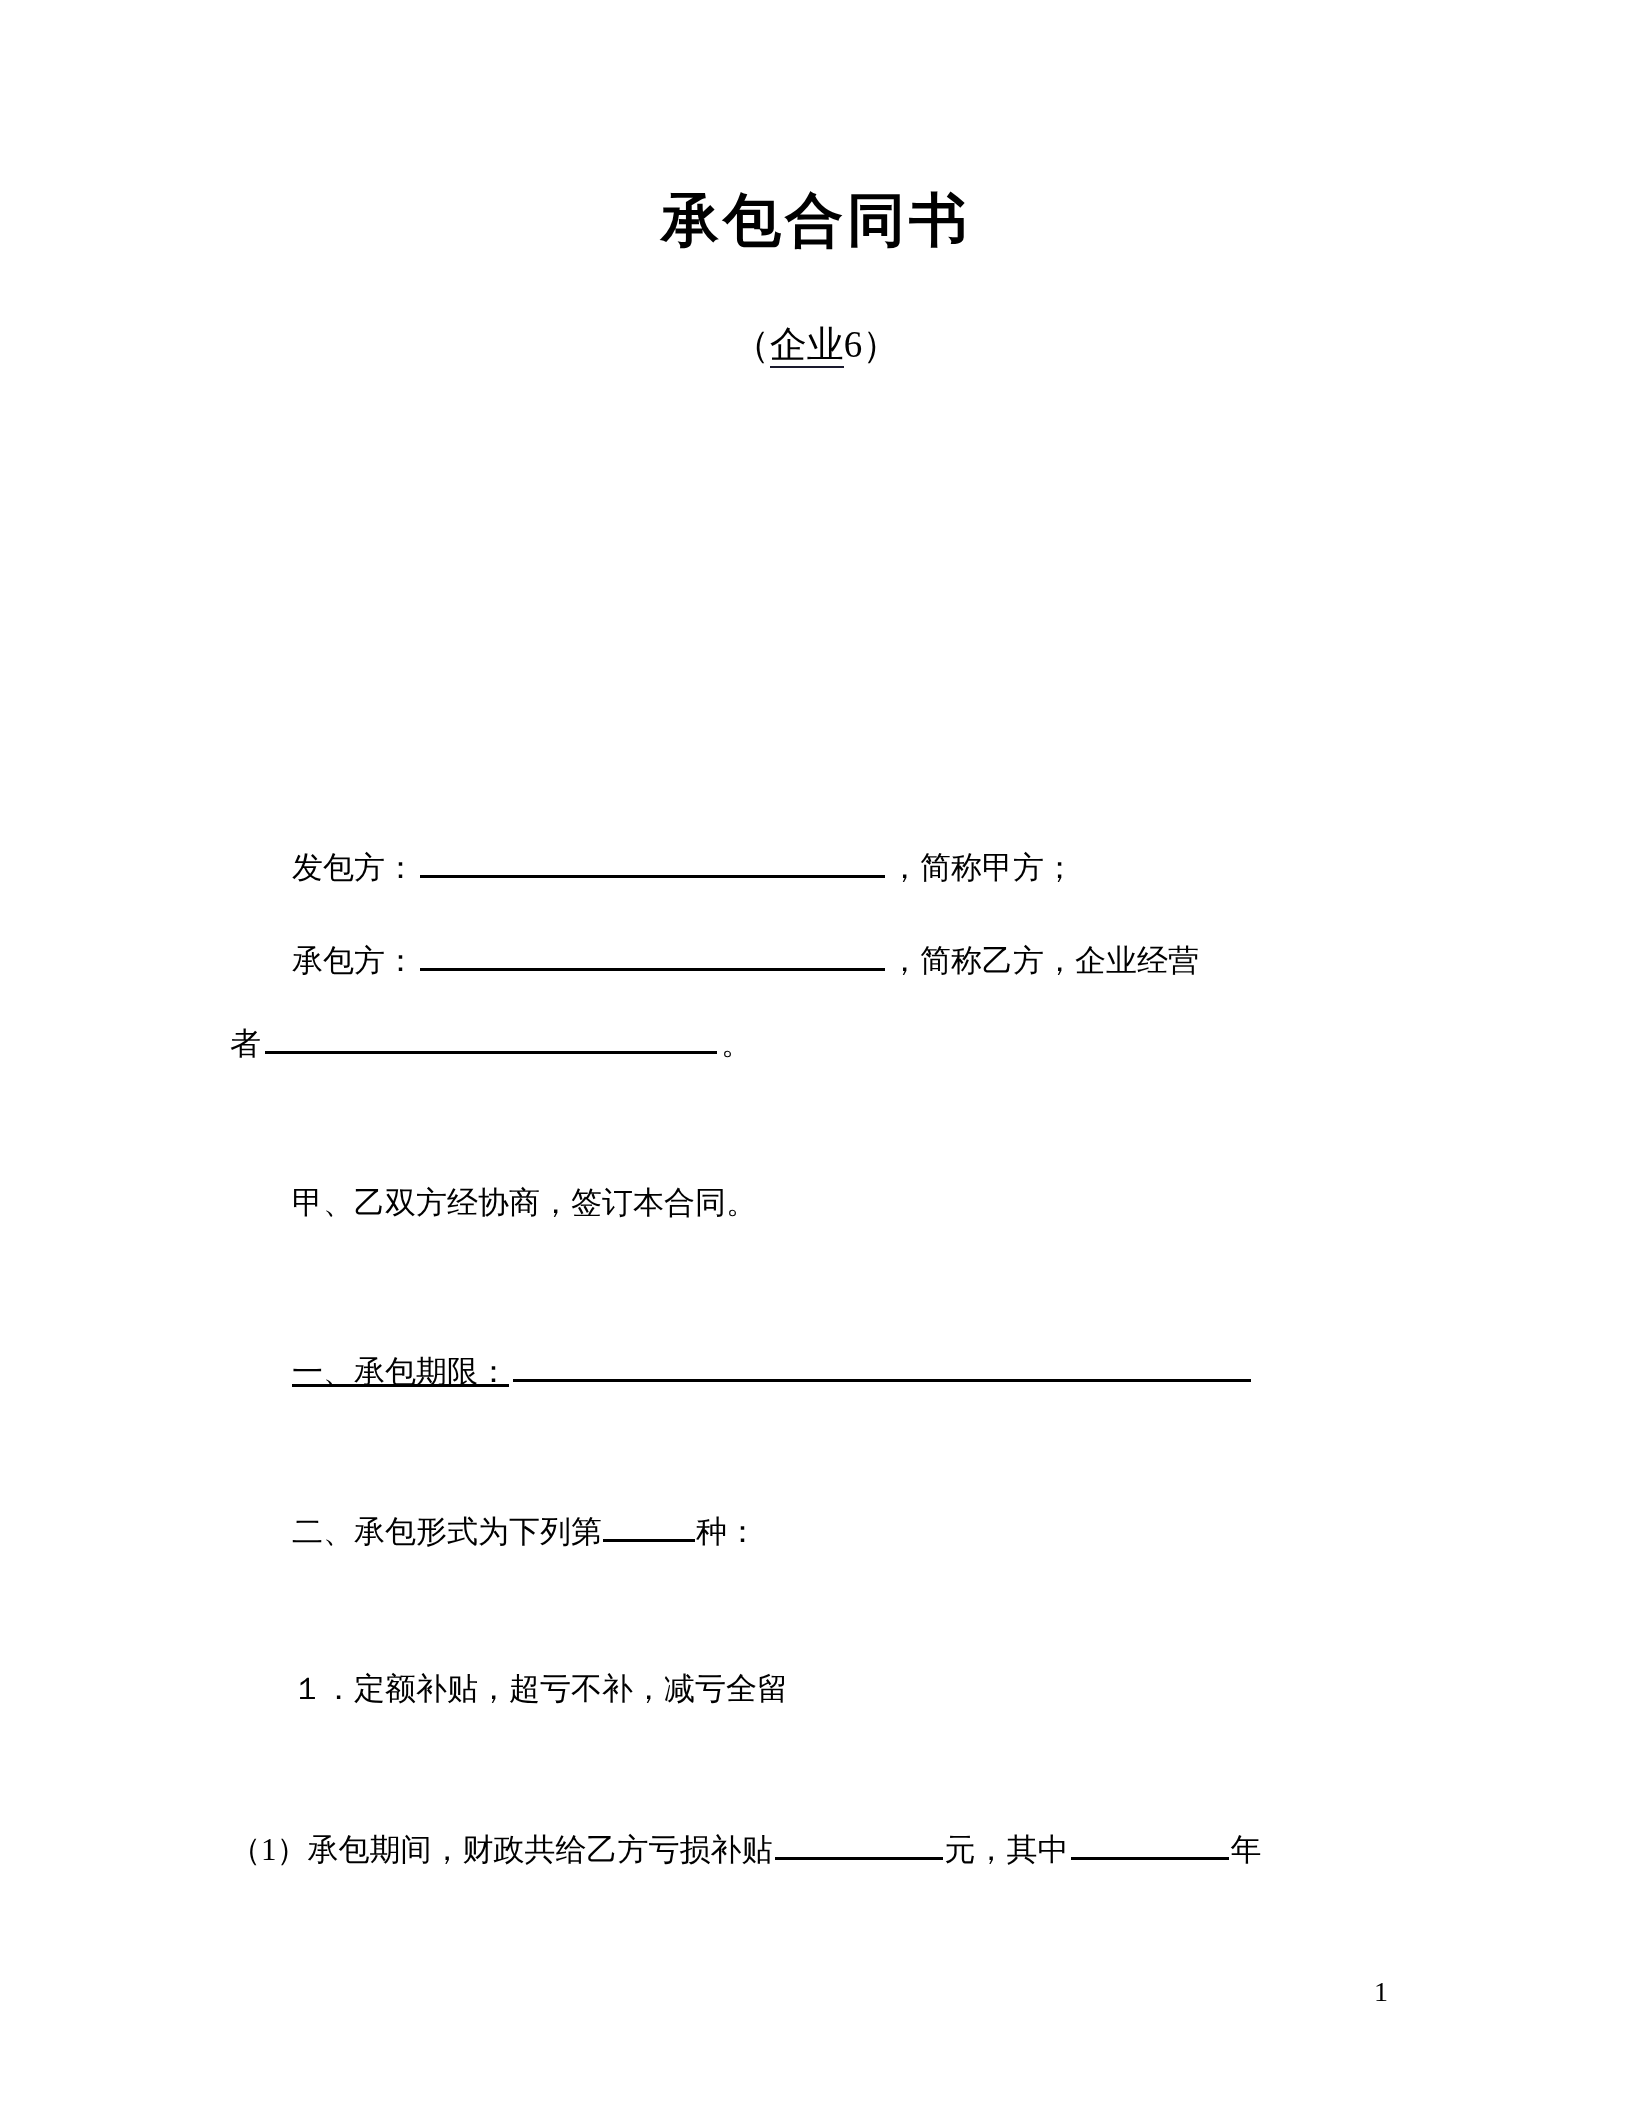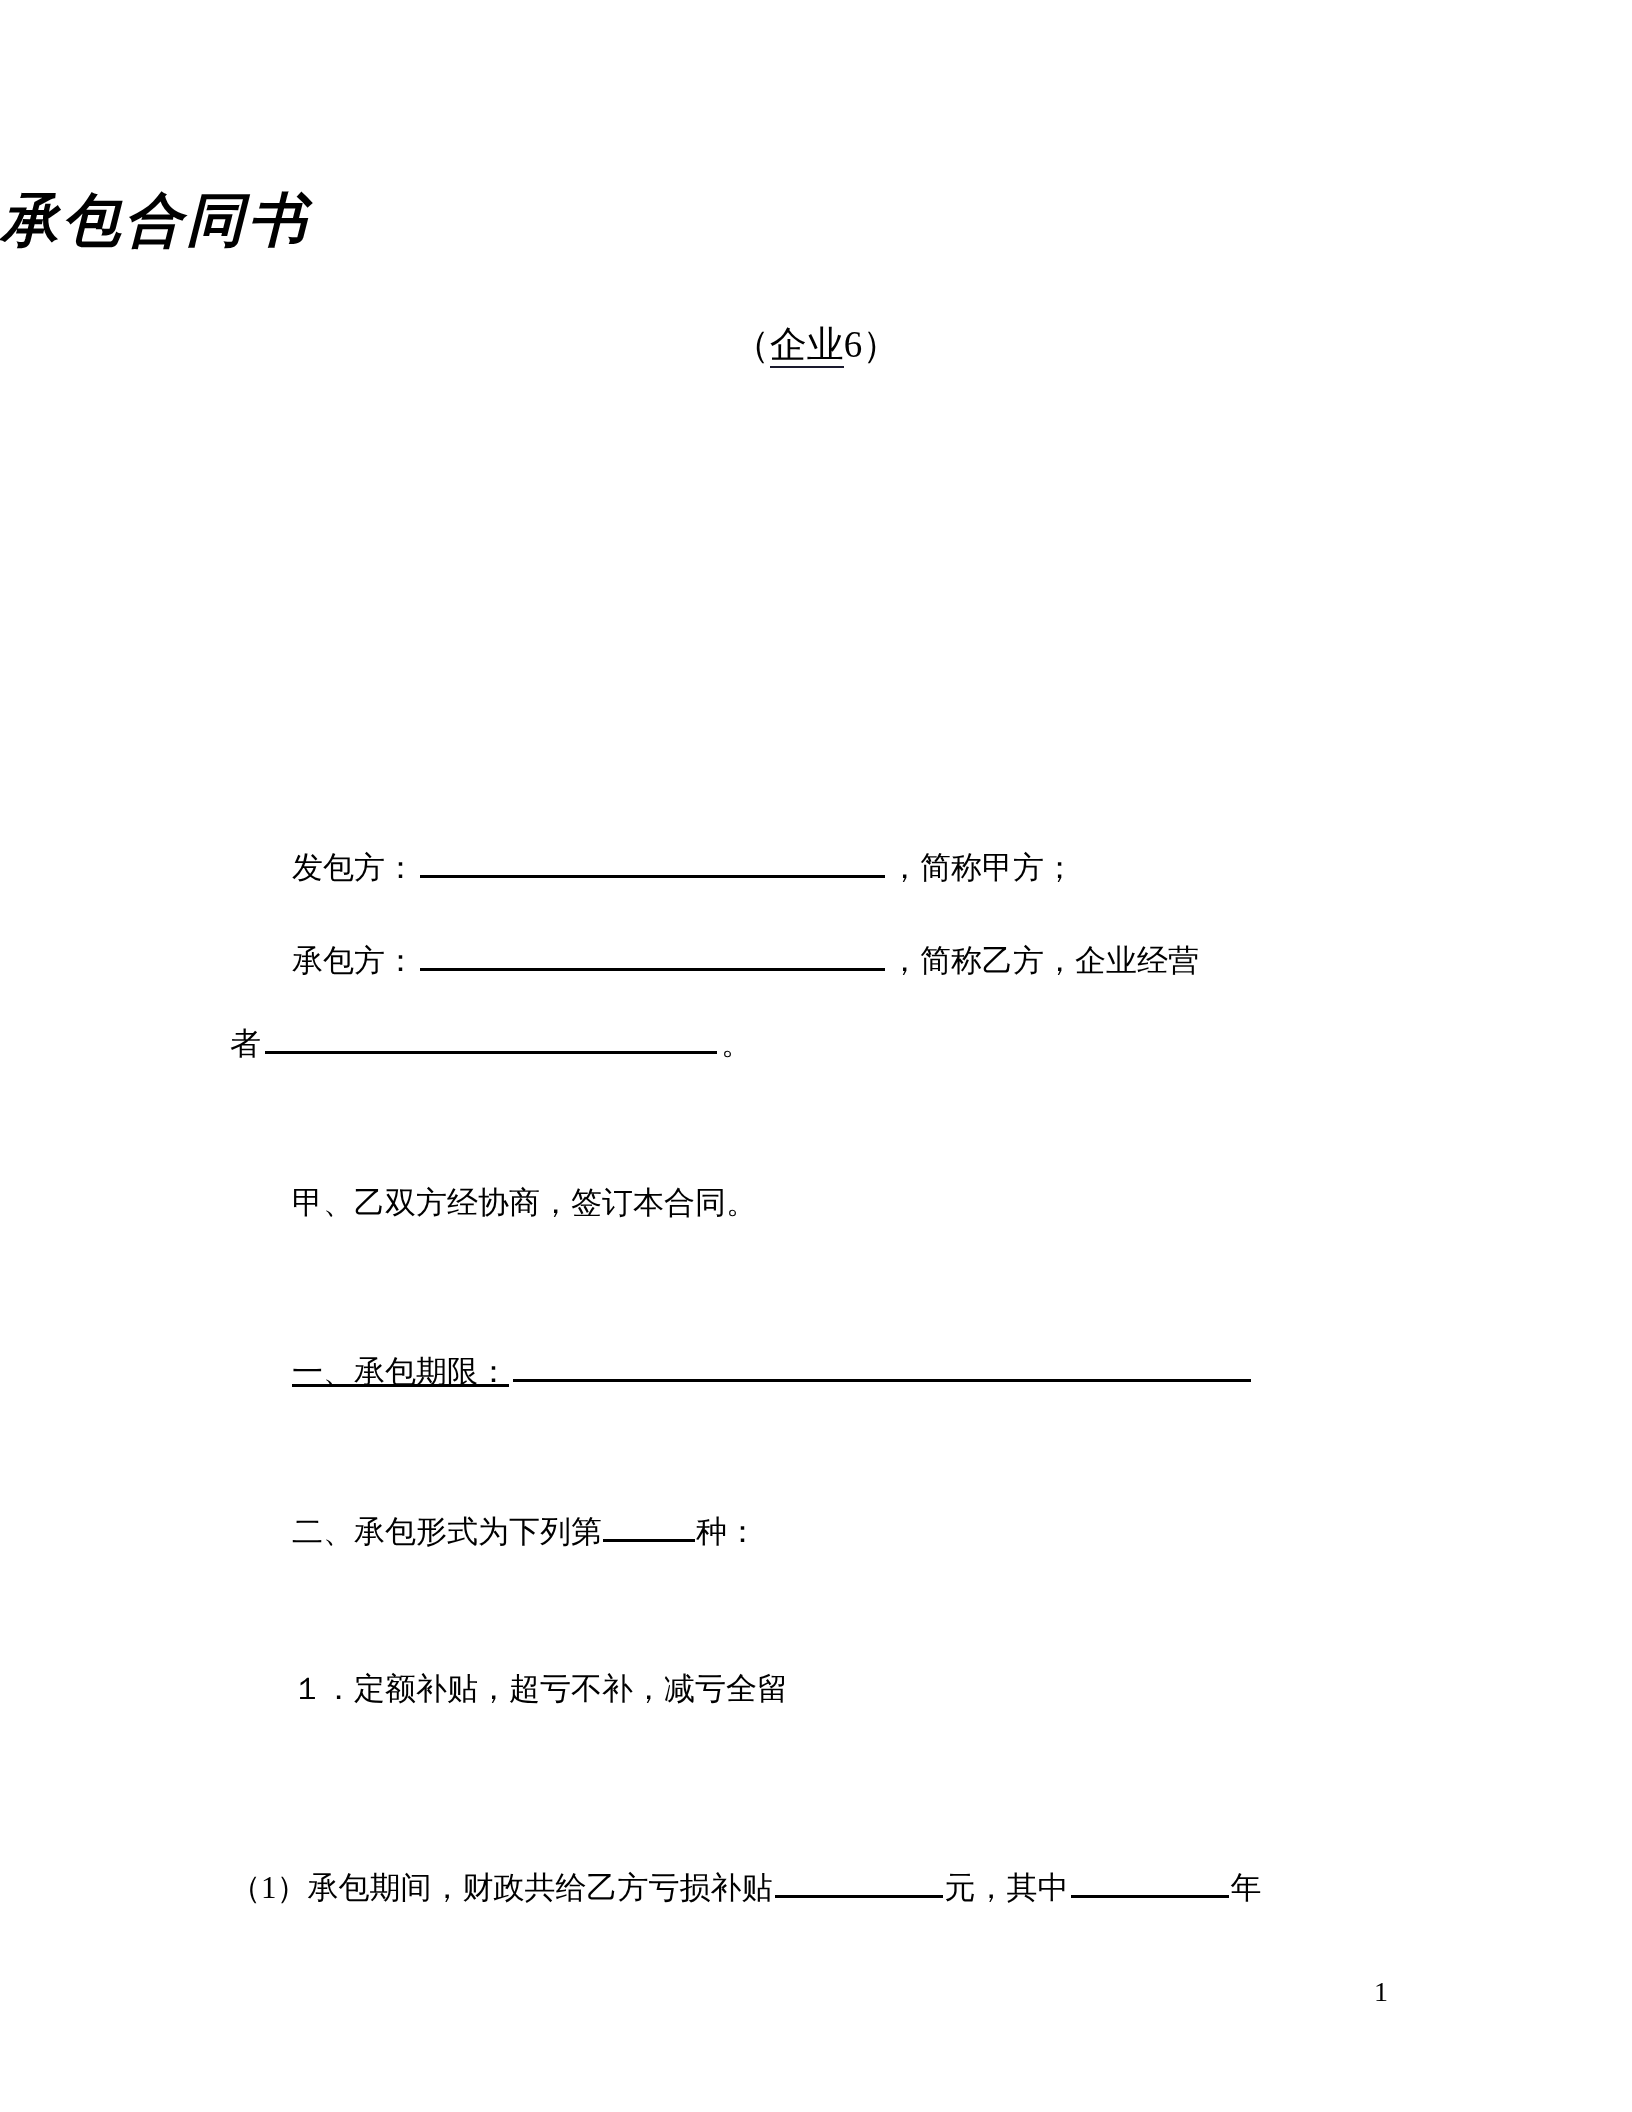--- a/index.html
+++ b/index.html
@@ -11,25 +11,24 @@
     background: #ffffff;
     color: #000000;
     font-family: "Liberation Serif", "DejaVu Serif", serif;
     overflow: hidden;
   }
   .doc-title {
     position: absolute;
     top: 182px;
     left: 0;
     width: 100%;
-    text-align: left;
+    text-align: center;
     font-size: 58px;
     font-weight: bold;
     letter-spacing: 4px;
-    font-style: italic;
   }
   .doc-subtitle {
     position: absolute;
     top: 320px;
     left: 0;
     width: 100%;
     text-align: center;
     font-size: 37px;
   }
   .u-thin { border-bottom: 2px solid #1a1a2e; padding-bottom: 1px; }
@@ -79,17 +78,17 @@
   <div class="para" style="top: 1024px;"><span>者</span><span class="blank blank-owner"></span><span>。</span></div>
 
   <div class="para indent" style="top: 1184px;">甲、乙双方经协商，签订本合同。</div>
 
   <div class="para indent" style="top: 1352px; text-decoration: underline;"><span>一、承包期限：</span><span class="blank blank-term"></span></div>
 
   <div class="para indent" style="top: 1512px;"><span>二、承包形式为下列第</span><span class="blank blank-form"></span><span>种：</span></div>
 
   <div class="para indent" style="top: 1670px;">１．定额补贴，超亏不补，减亏全留</div>
 
-  <div class="para" style="top: 1868px;"><span>（1）承包期间，财政共给乙方亏损补贴</span><span class="blank blank-subsidy"></span><span>元，其中</span><span class="blank blank-year"></span><span>年</span></div>
+  <div class="para" style="top: 1830px;"><span>（1）承包期间，财政共给乙方亏损补贴</span><span class="blank blank-subsidy"></span><span>元，其中</span><span class="blank blank-year"></span><span>年</span></div>
 
   <div class="page-number">1</div>
 
 </div>
 
 </body></html>

